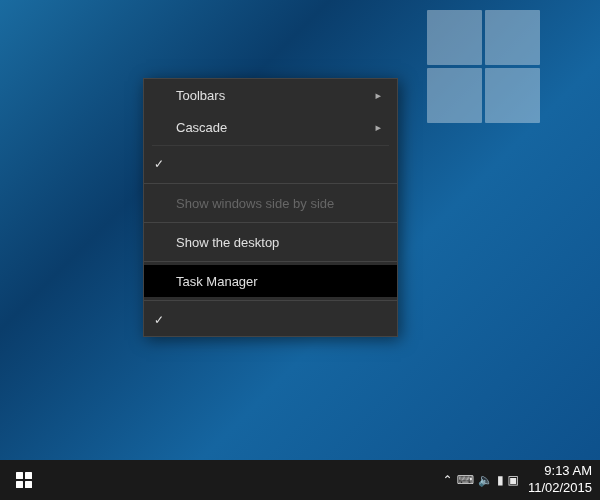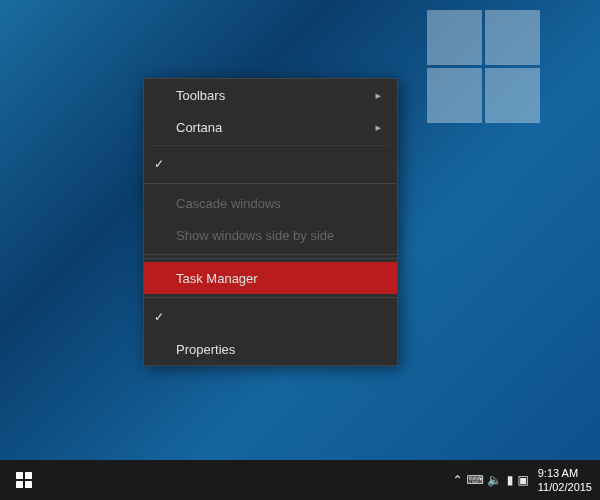--- a/index.html
+++ b/index.html
@@ -100,23 +100,24 @@
       margin-right: 4px;
     }
 
     .tray-icon {
       color: white;
       font-size: 12px;
       opacity: 0.9;
     }
 
     .clock {
+      text-align: right;
       line-height: 1.3;
       color: white;
-      font-size: 11px;
+      font-size: 13px;
     }
 
     
     .context-menu {
       position: absolute;
       left: 143px;
       top: 78px;
       width: 255px;
       background: #2d2d2d;
       border: 1px solid #444;
@@ -130,21 +131,21 @@
       padding: 8px 16px 8px 32px;
       color: #e0e0e0;
       font-size: 13px;
       cursor: pointer;
       position: relative;
       min-height: 32px;
       white-space: nowrap;
     }
 
     .menu-item.highlighted {
-      background: #b91c1c;
+      background: #000000;
     }
 
     .menu-item.disabled {
       color: #666;
       cursor: default;
     }
 
     .menu-item.has-submenu {
       justify-content: space-between;
     }
@@ -186,60 +187,57 @@
   </div>
 
   <div class="context-menu">
 
     <div class="menu-item has-submenu">
       <span>Toolbars</span>
       <span class="arrow">▸</span>
     </div>
 
     <div class="menu-item has-submenu">
-      <span>Cortana</span>
+      <span>Cascade</span>
       <span class="arrow">▸</span>
     </div>
 
     <div class="separator-line"></div>
 
     <div class="menu-item">
       <span class="check">✓</span>
     </div>
 
 
     <div class="menu-divider"></div>
 
-    <div class="menu-item disabled">
-      <span>Cascade windows</span>
-    </div>
 
 
     <div class="menu-item disabled">
       <span>Show windows side by side</span>
     </div>
 
     <div class="menu-divider"></div>
 
+    <div class="menu-item">
+      <span>Show the desktop</span>
+    </div>
 
     <div class="menu-divider"></div>
 
     <div class="menu-item highlighted">
       <span>Task Manager</span>
     </div>
 
     <div class="menu-divider"></div>
 
     <div class="menu-item">
       <span class="check">✓</span>
     </div>
 
-    <div class="menu-item">
-      <span>Properties</span>
-    </div>
 
   </div>
 
   <div class="taskbar">
     <div class="taskbar-left">
       <div class="start-button">
         <div class="start-icon">
           <div class="start-pane"></div>
           <div class="start-pane"></div>
           <div class="start-pane"></div>

